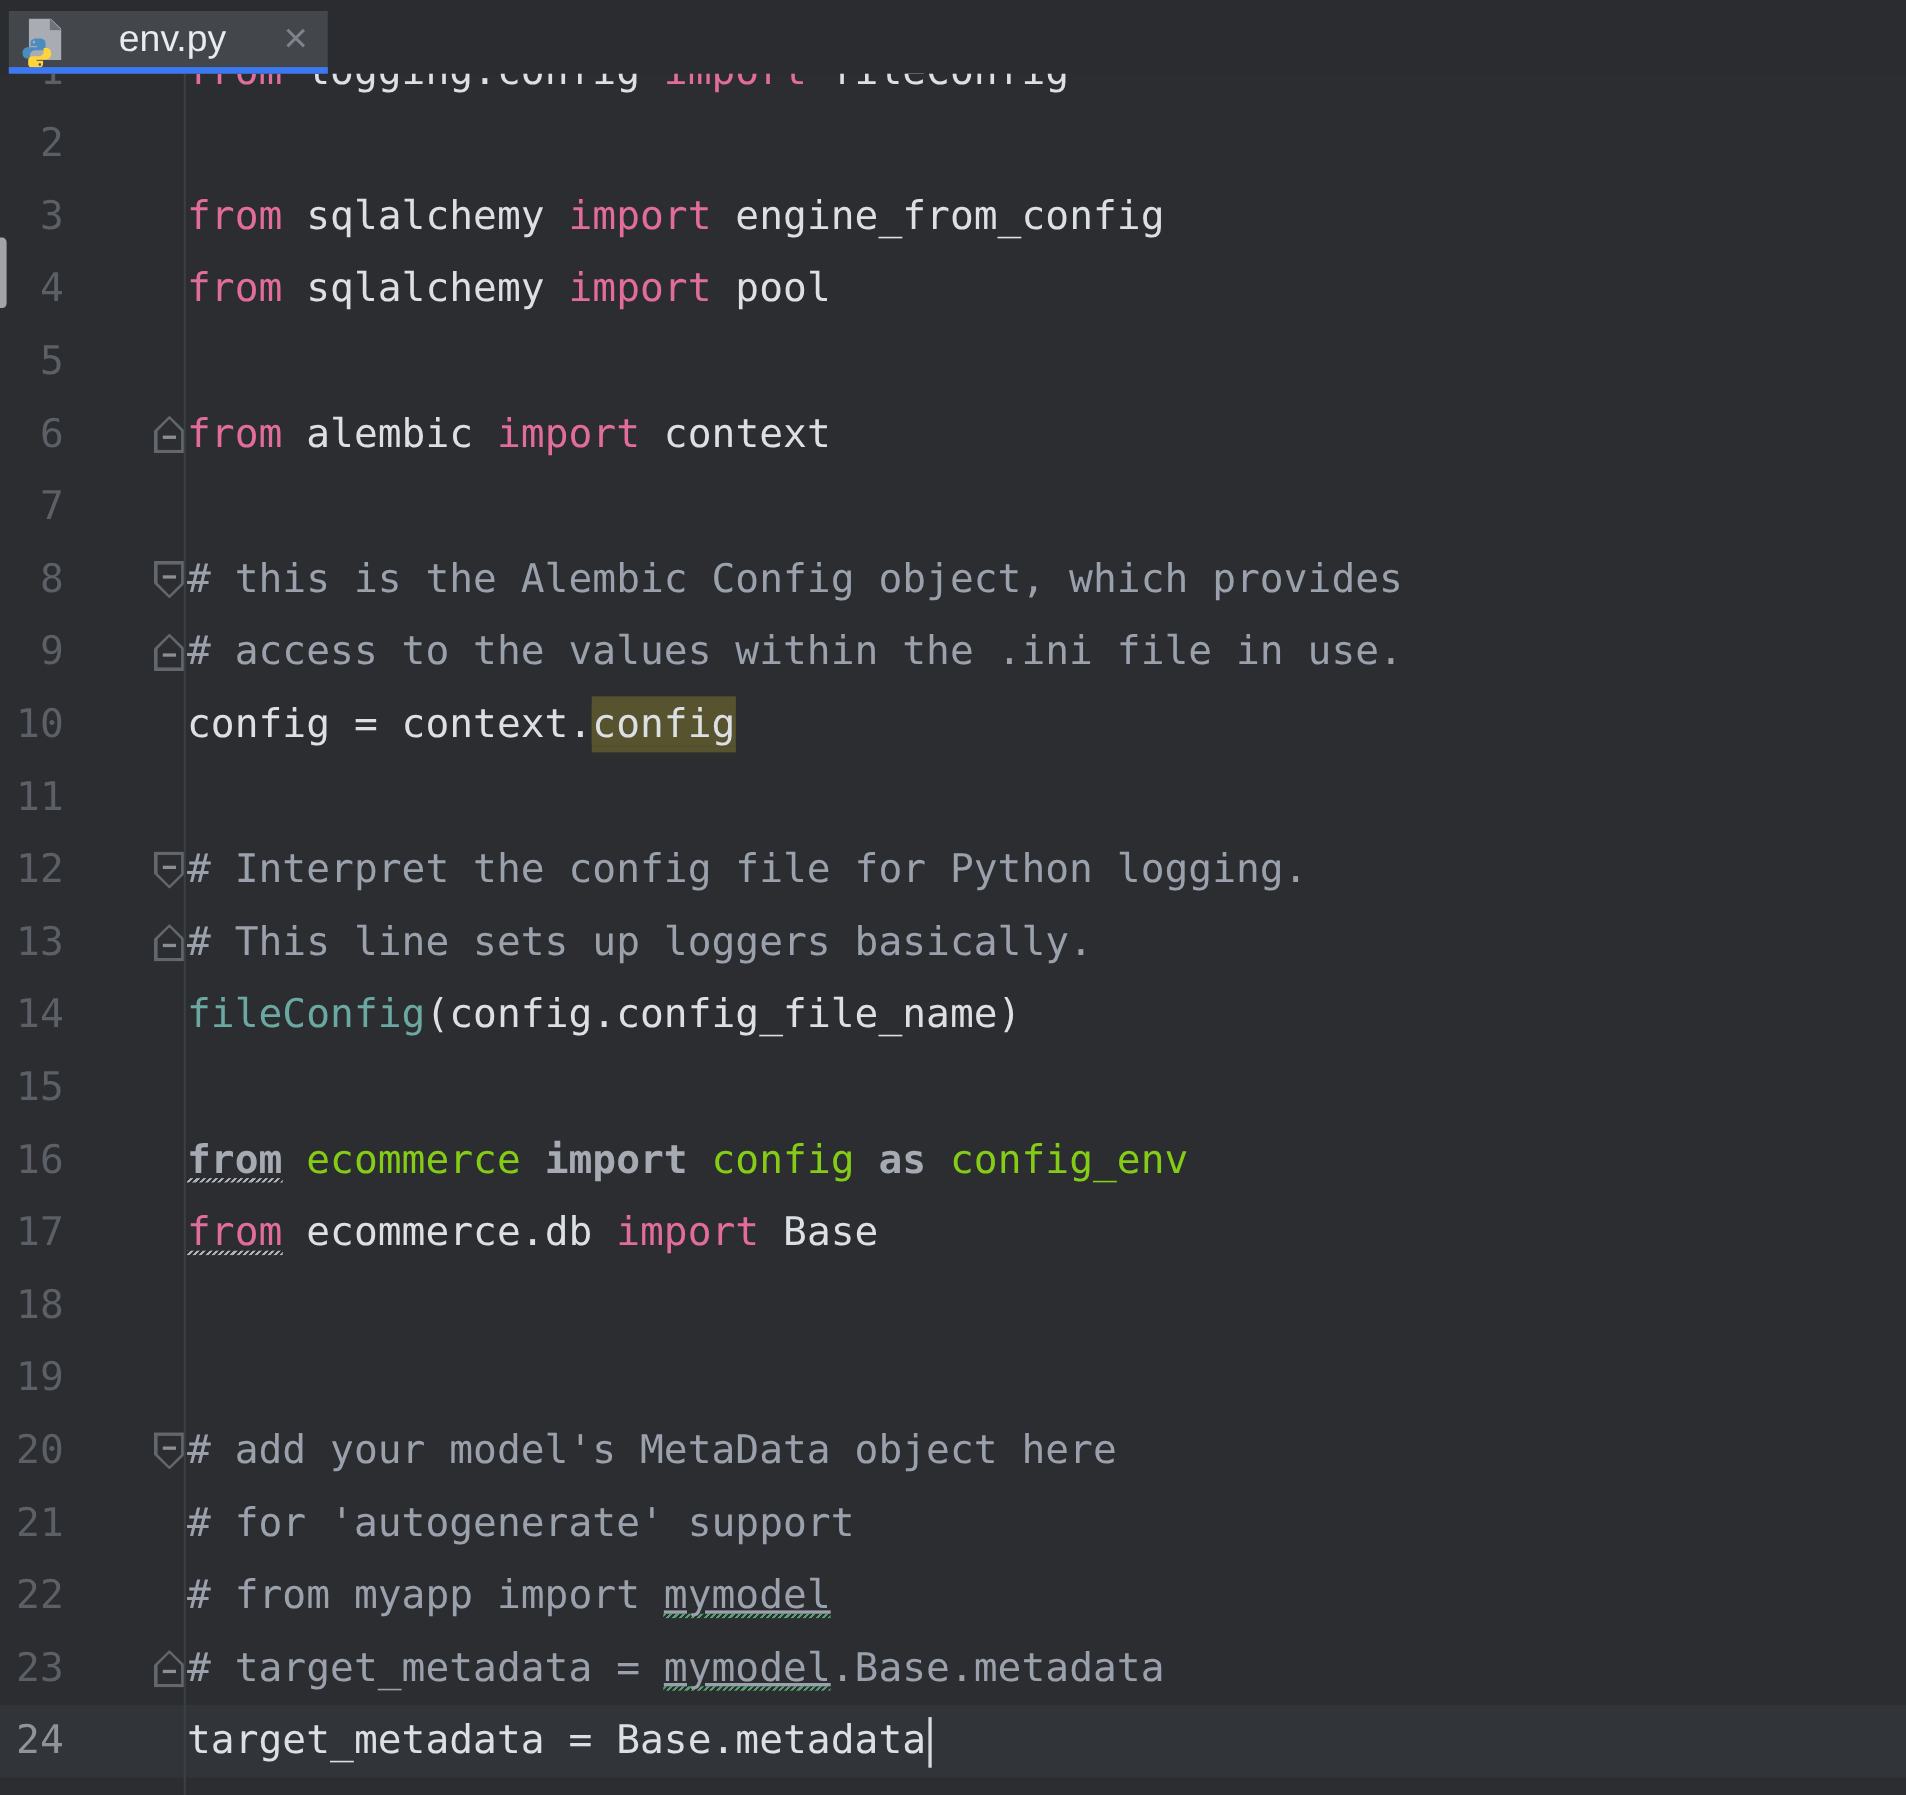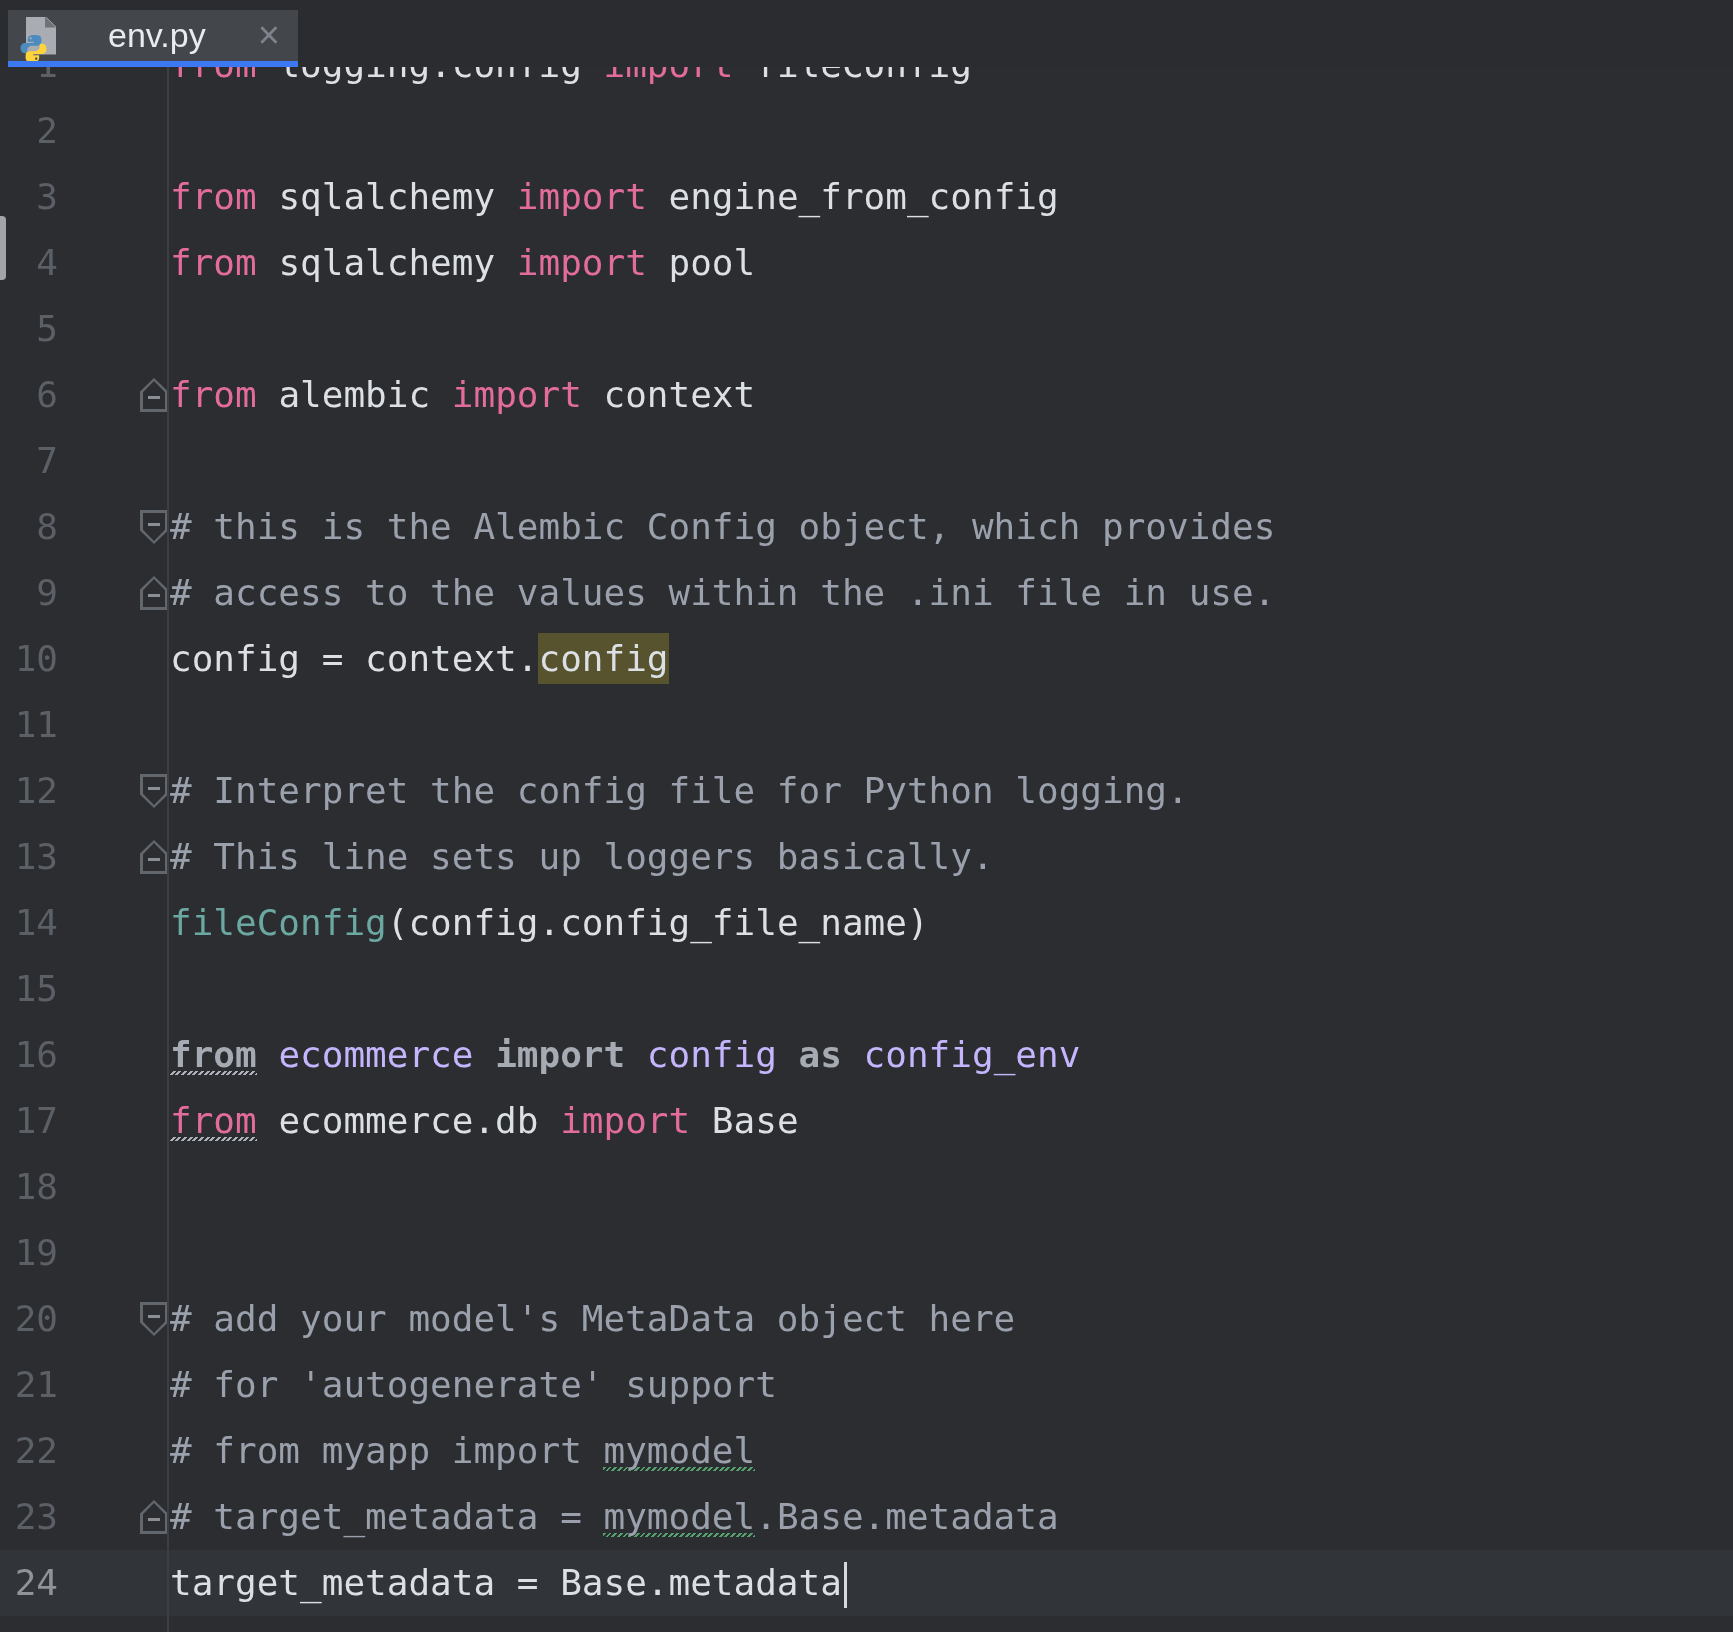--- a/index.html
+++ b/index.html
@@ -32,27 +32,27 @@
   .row.current{background:#313438;padding-left:25px;}
   .ln{position:absolute;left:0;top:0;width:58px;height:66px;line-height:66px;text-align:right;
       font-size:36px;color:#5B5F66;}
   .row.current .ln{color:#8F939A;}
   .code{position:absolute;left:170px;top:0;right:0;height:66px;line-height:66px;font-size:36px;
         white-space:pre;color:#DCDFE4;}
   .tok.kw{color:#E26C9C;}
   .tok.txt{color:#DCDFE4;}
   .tok.com{color:#9AA1AC;}
   .tok.fn{color:#6BA8A1;}
-  .tok.gd{color:#c4b5fd;}
+  .tok.gd{color:#84cc16;}
   .tok.gk{color:#A6ABB3;font-weight:bold;}
   .tok.hl{background:#56532E;box-shadow:0 5px 0 #56532E,0 -5px 0 #56532E;}
   .u-gray{background:repeating-linear-gradient(-45deg,#ACB1BA 0 2px,transparent 2px 4px)
           left bottom/100% 4px no-repeat;}
   .u-green{background:repeating-linear-gradient(-45deg,#55A06F 0 2px,transparent 2px 4px)
-          left bottom/100% 4px no-repeat;}
+          left bottom/100% 4px no-repeat;text-decoration:underline;}
   .caret{display:inline-block;width:3px;height:46px;background:#D6D9DD;vertical-align:middle;
          margin-left:2px;}
 
   
   .fold{position:absolute;left:140px;top:16px;width:28px;height:34px;z-index:4;}
   .fold::before{content:"";position:absolute;inset:0;background:#62666D;}
   .fold::after{content:"";position:absolute;inset:3px;background:#2B2D30;}
   .fold.start::before,.fold.start::after{clip-path:polygon(0 0,100% 0,100% 60%,50% 100%,0 60%);}
   .fold.end::before,.fold.end::after{clip-path:polygon(50% 0,100% 40%,100% 100%,0 100%,0 40%);}
   .fold i{position:absolute;left:8px;width:12px;height:3px;background:#8A8F96;z-index:2;}

